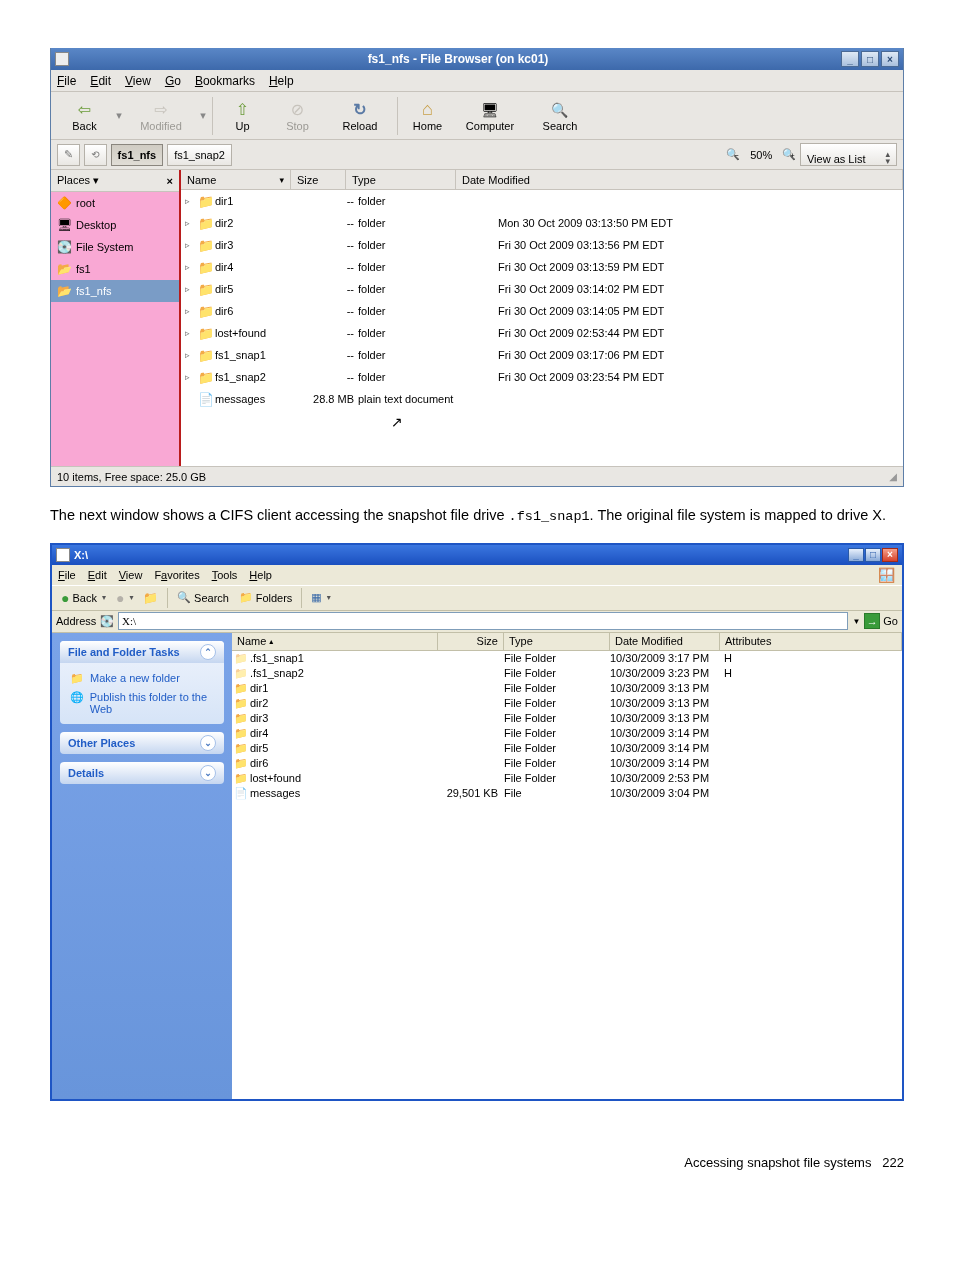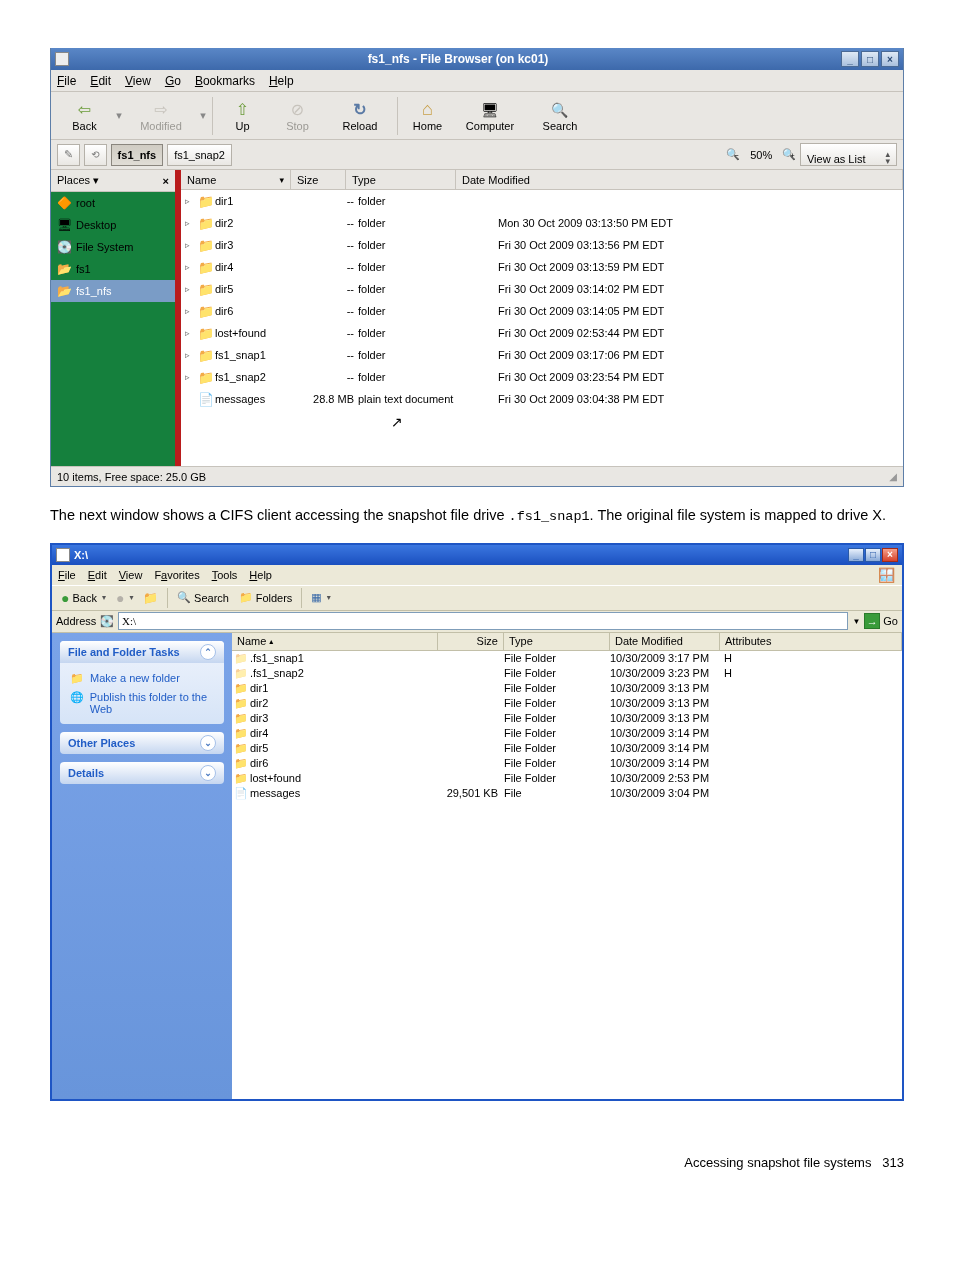--- a/index.html
+++ b/index.html
@@ -39,21 +39,21 @@
   .loc-arrow::before{content:"⟲"; color:#7a7a7a; font-size:10px;}
   .locbtn.pressed{background:linear-gradient(#d0ccc3,#e0ddd6); border-color:#8a867e;}
   .spacer { flex:1; }
   .zoom-minus::before{content:"🔍"; color:#5a7aa5;} .zoom-minus::after{content:"−"; font-size:8px; margin-left:-6px;}
   .zoom-plus::before{content:"🔍"; color:#5a7aa5;} .zoom-plus::after{content:"+"; font-size:8px; margin-left:-6px;}
   .zoompct{ padding:0 6px; }
   .viewas{ border:1px solid #b5b1a9; background:linear-gradient(#fff,#e9e7e3); height:23px; display:flex; align-items:flex-end; padding:0 6px; gap:20px; }
   .spinarrows{ font-size:9px; line-height:7px; color:#555;}
   
   .gbody { display:flex; background:#fff; min-height:296px; }
-  .sidebar { width:130px; border-right:6px solid #b91c1c; background:#15803d;}
+  .sidebar { width:130px; border-right:2px solid #b91c1c; background:#f9a8d4;}
   .sb-header{ background:#e9e7e3; height:22px; display:flex; align-items:center; justify-content:space-between; padding:0 6px; border-bottom:1px solid #c7c3bc; font-size:11px;}
   .sb-header .x{font-weight:bold;}
   .sb-item{ height:22px; display:flex; align-items:center; padding:0 6px; gap:5px; font-size:11px;}
   .sb-item.selected{ background:#7a9cc6; color:#fff;}
   .sb-icon{ width:14px; text-align:center; font-size:12px;}
   
   .filepane { flex:1;}
   .colhdr { background:#e9e7e3; height:20px; display:flex; border-bottom:1px solid #c7c3bc; font-size:11px;}
   .colhdr > div{ border-right:1px solid #c7c3bc; padding:0 6px; display:flex; align-items:center;}
   .c-name{width:110px;} .c-size{width:55px;} .c-type{width:110px;} .c-date{flex:1;}
@@ -309,21 +309,20 @@
             <span class="fsize">--</span>
             <span class="ftype">folder</span>
             <span class="fdate">Fri 30 Oct 2009 03:23:54 PM EDT</span>
           </div>
           <div class="frow">
             <span class="exp"></span>
             <span class="ficon file-icon"></span>
             <span class="fname">messages</span>
             <span class="fsize">28.8 MB</span>
             <span class="ftype">plain text document</span>
-            <span class="fdate">Fri 30 Oct 2009 03:04:38 PM EDT</span>
           </div>
         </div>
       <div class="frow cursor-ptr"></div>
     </div>
   </div>
   <div class="statusbar">
       <span>10 items, Free space: 25.0 GB</span>
       <span class="grip">◢</span>
     </div>
 </div>
@@ -498,14 +497,14 @@
             <span class="xt">File</span>
             <span class="xd">10/30/2009 3:04 PM</span>
             <span class="xa"></span>
           </div>
         </div>
     </div>
   </div>
 </div>
 
 <div class="footer">
-  <span>Accessing snapshot file systems</span>&nbsp;&nbsp;&nbsp;<span>313</span>
+  <span>Accessing snapshot file systems</span>&nbsp;&nbsp;&nbsp;<span>222</span>
 </div>
 
 </body></html>

